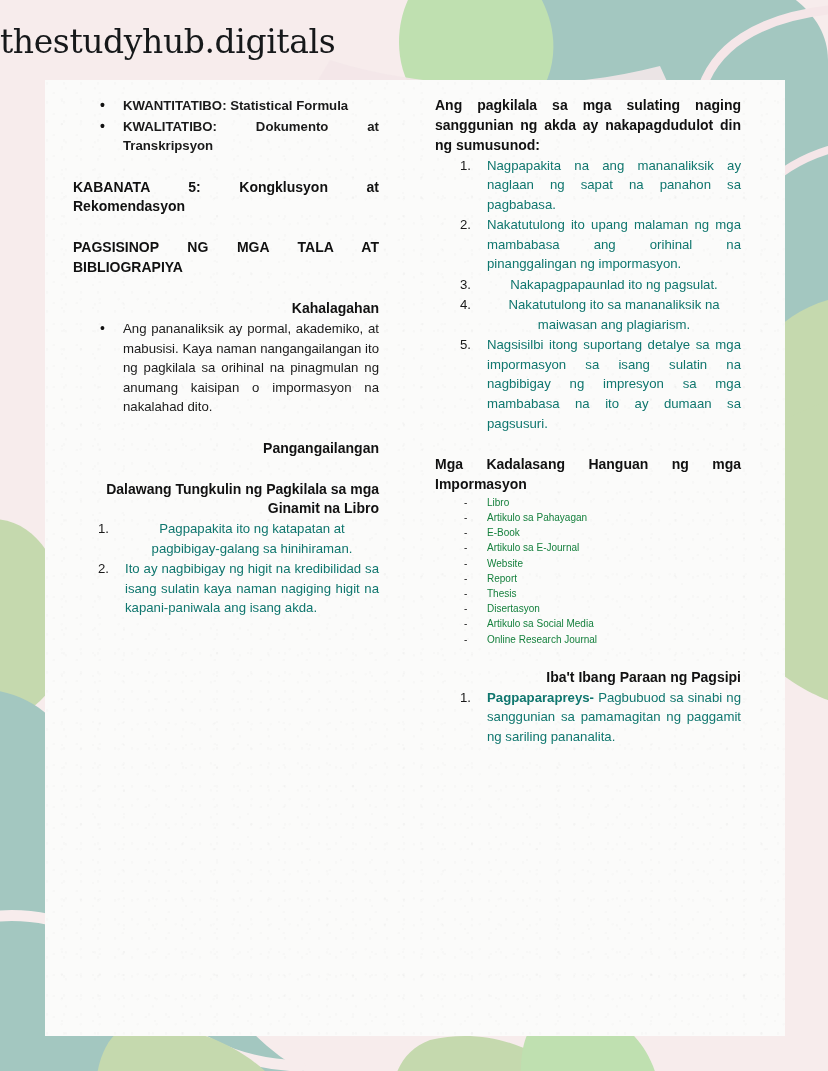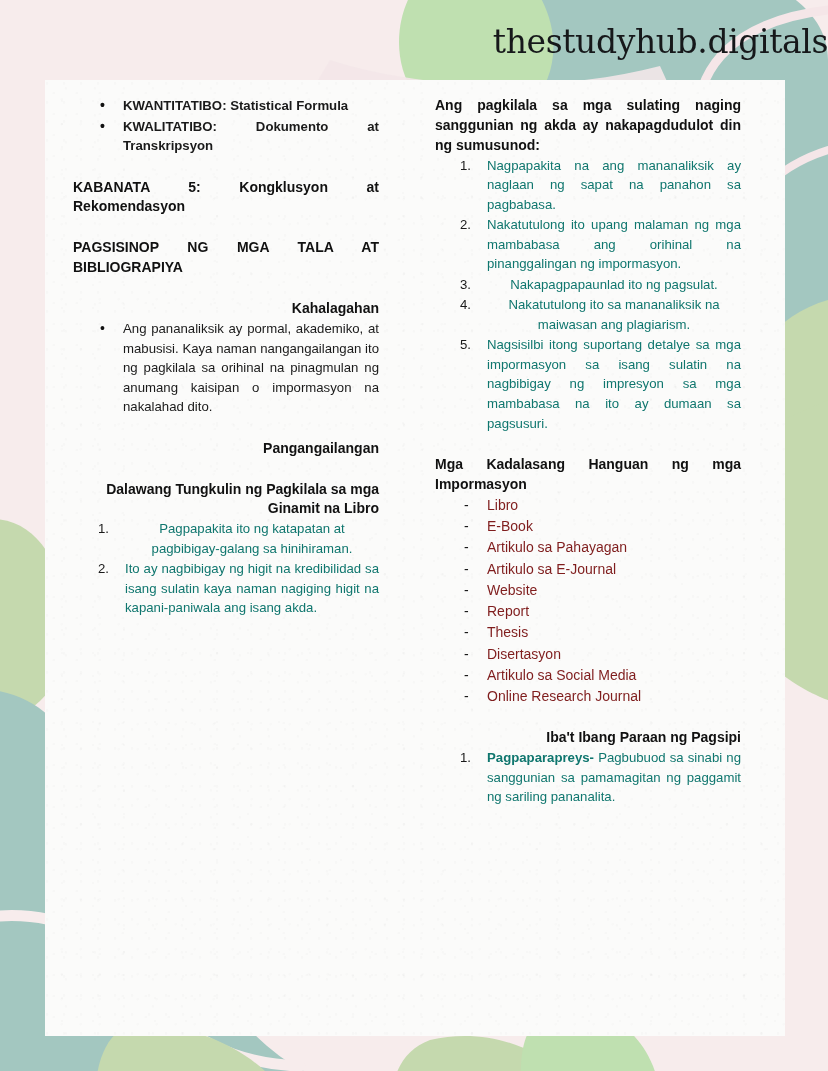--- a/index.html
+++ b/index.html
@@ -25,21 +25,21 @@
     height: 1071px;
     z-index: 0;
   }
 
   
   .brand-title {
     position: absolute;
     top: 22px;
     left: 0;
     width: 828px;
-    text-align: right;
+    text-align: left;
     z-index: 3;
     font-family: "DejaVu Serif", serif;
     font-size: 33px;
     font-weight: 400;
     letter-spacing: -0.4px;
     color: #16181a;
   }
 
   
   .paper {
@@ -146,23 +146,23 @@
 
   
   ul.dashes {
     list-style: none;
     margin: 0;
     padding: 0;
   }
   ul.dashes > li {
     position: relative;
     padding-left: 52px;
-    font-size: 14px;
+    font-size: 10px;
     line-height: 1.52;
-    color: #7f1d1d;
+    color: #15803d;
     text-align: left;
   }
   ul.dashes > li::before {
     content: "-";
     position: absolute;
     left: 29px;
     top: 0;
     color: #1a1a1a;
   }
 
@@ -253,22 +253,22 @@
         <li class="nojust">Nakapagpapaunlad ito ng pagsulat.</li>
         <li class="nojust">Nakatutulong ito sa mananaliksik na maiwasan ang plagiarism.</li>
         <li>Nagsisilbi itong suportang detalye sa mga impormasyon sa isang sulatin na nagbibigay ng impresyon sa mga mambabasa na ito ay dumaan sa pagsusuri.</li>
       </ol>
 
       <div class="spacer-lg"></div>
 
       <div class="h-bold">Mga Kadalasang Hanguan ng mga Impormasyon</div>
       <ul class="dashes">
         <li>Libro</li>
+        <li>Artikulo sa Pahayagan</li>
         <li>E-Book</li>
-        <li>Artikulo sa Pahayagan</li>
         <li>Artikulo sa E-Journal</li>
         <li>Website</li>
         <li>Report</li>
         <li>Thesis</li>
         <li>Disertasyon</li>
         <li>Artikulo sa Social Media</li>
         <li>Online Research Journal</li>
       </ul>
 
       <div class="spacer-lg"></div>

